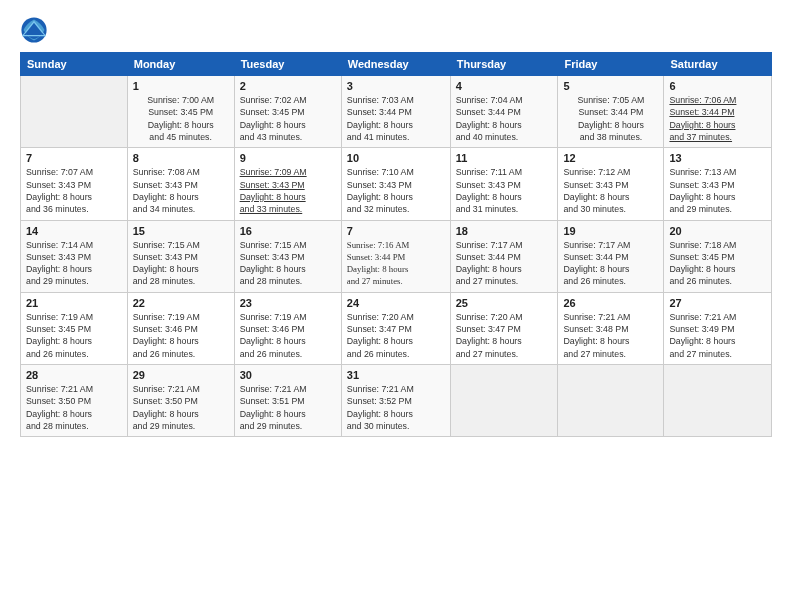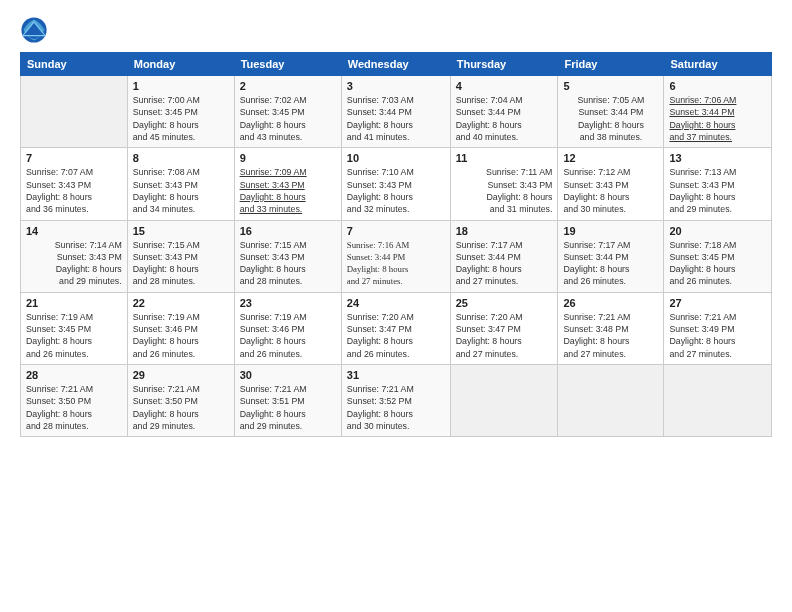--- a/index.html
+++ b/index.html
@@ -129,21 +129,21 @@
           <th>Thursday</th>
           <th>Friday</th>
           <th>Saturday</th>
         </tr>
     </thead>
     <tbody id="calendar-body">
     <tr>
           <td class="empty-cell"></td>
           <td>
             <span class="day-num">1</span>
-            <div class="day-info" style="white-space: pre-line;">Sunrise: 7:00 AM
+            <div class="day-info" style="white-space: pre-line; text-align: center;">Sunrise: 7:00 AM
 Sunset: 3:45 PM
 Daylight: 8 hours
 and 45 minutes.</div>
           </td>
           <td>
             <span class="day-num">2</span>
             <div class="day-info" style="white-space: pre-line;">Sunrise: 7:02 AM
 Sunset: 3:45 PM
 Daylight: 8 hours
 and 43 minutes.</div>
@@ -201,21 +201,21 @@
           </td>
           <td>
             <span class="day-num">10</span>
             <div class="day-info" style="white-space: pre-line;">Sunrise: 7:10 AM
 Sunset: 3:43 PM
 Daylight: 8 hours
 and 32 minutes.</div>
           </td>
           <td>
             <span class="day-num">11</span>
-            <div class="day-info" style="white-space: pre-line; text-align: right;">Sunrise: 7:11 AM
+            <div class="day-info" style="white-space: pre-line;">Sunrise: 7:11 AM
 Sunset: 3:43 PM
 Daylight: 8 hours
 and 31 minutes.</div>
           </td>
           <td>
             <span class="day-num">12</span>
             <div class="day-info" style="white-space: pre-line;">Sunrise: 7:12 AM
 Sunset: 3:43 PM
 Daylight: 8 hours
 and 30 minutes.</div>
@@ -224,21 +224,21 @@
             <span class="day-num">13</span>
             <div class="day-info" style="white-space: pre-line;">Sunrise: 7:13 AM
 Sunset: 3:43 PM
 Daylight: 8 hours
 and 29 minutes.</div>
           </td>
         </tr>
         <tr>
           <td>
             <span class="day-num">14</span>
-            <div class="day-info" style="white-space: pre-line; text-align: right;">Sunrise: 7:14 AM
+            <div class="day-info" style="white-space: pre-line;">Sunrise: 7:14 AM
 Sunset: 3:43 PM
 Daylight: 8 hours
 and 29 minutes.</div>
           </td>
           <td>
             <span class="day-num">15</span>
             <div class="day-info" style="white-space: pre-line;">Sunrise: 7:15 AM
 Sunset: 3:43 PM
 Daylight: 8 hours
 and 28 minutes.</div>

